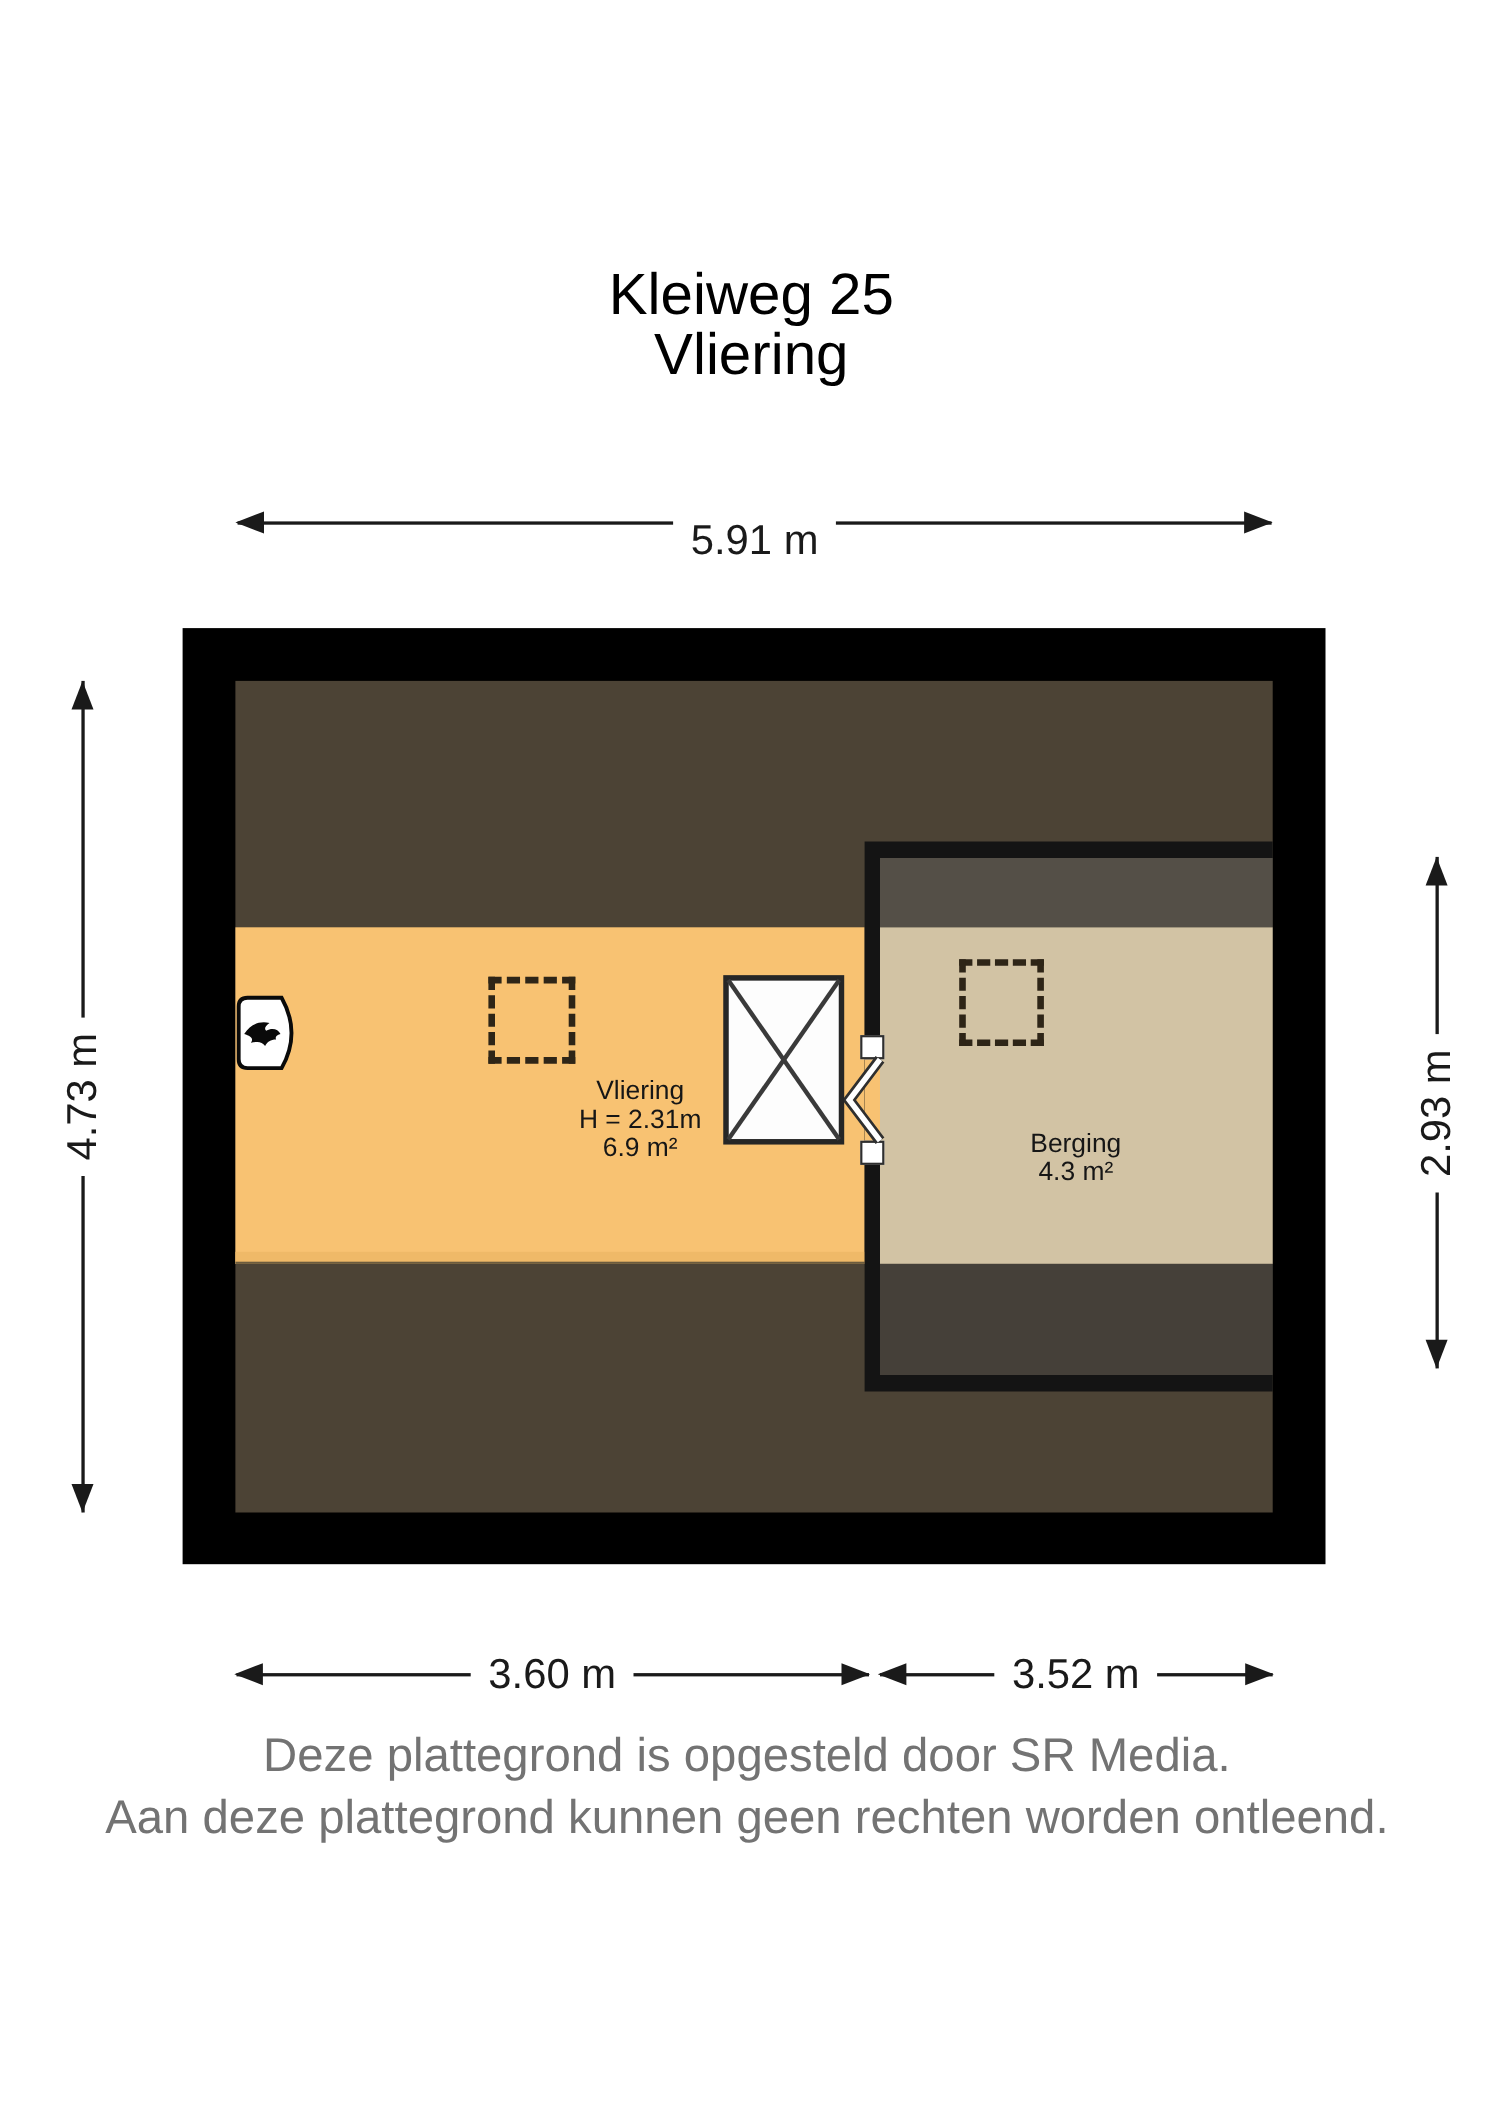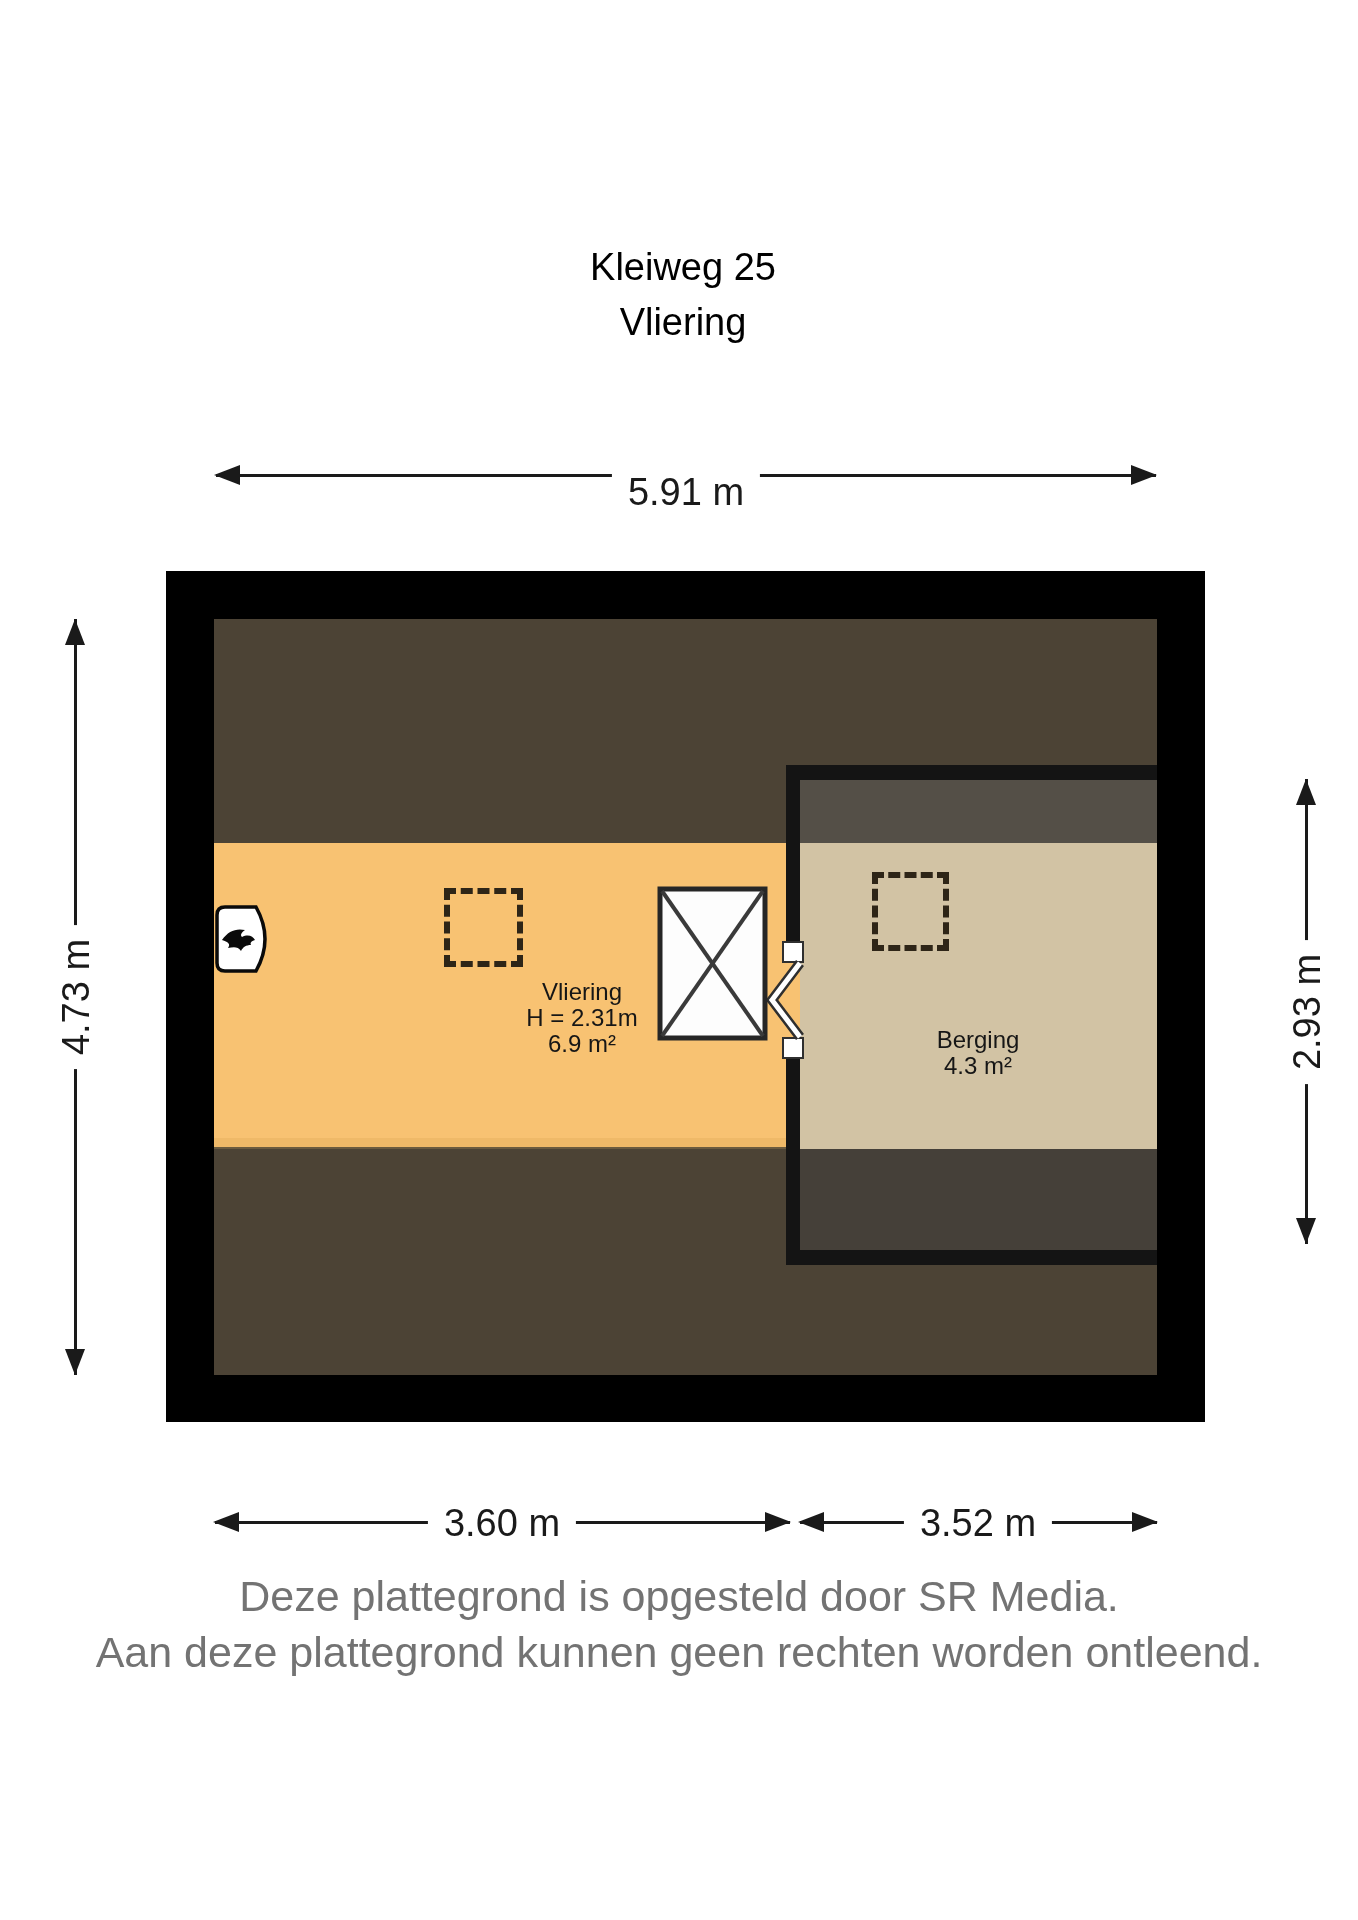--- a/index.html
+++ b/index.html
@@ -15,21 +15,21 @@
     --line:#1a1a1a;
     --dash:#2e2517;
     --text:#1a1a1a;
   }
   html,body{margin:0;padding:0;background:#ffffff;}
   #stage{position:relative;width:1358px;height:1920px;background:#fff;overflow:hidden;
          font-family:"Liberation Sans","DejaVu Sans",sans-serif;color:var(--text);}
   .abs{position:absolute;}
   
   .title{left:333px;top:240px;width:700px;text-align:center;
-         font-size:38px;line-height:55px;color:#000;}
+         font-size:53px;line-height:55px;color:#000;}
   
   .dim-line-h{height:3px;background:var(--line);}
   .dim-line-v{width:3px;background:var(--line);}
   .dim-label{font-size:38px;background:#fff;padding:0 16px;white-space:nowrap;
              transform:translate(-50%,-50%);}
   .dim-label.rot{transform:translate(-50%,-50%) rotate(-90deg);padding:0 14px;}
   .head{width:0;height:0;}
   .head.left {border-top:10px solid transparent;border-bottom:10px solid transparent;border-right:26px solid var(--line);}
   .head.right{border-top:10px solid transparent;border-bottom:10px solid transparent;border-left:26px solid var(--line);}
   .head.up   {border-left:10px solid transparent;border-right:10px solid transparent;border-bottom:26px solid var(--line);}

